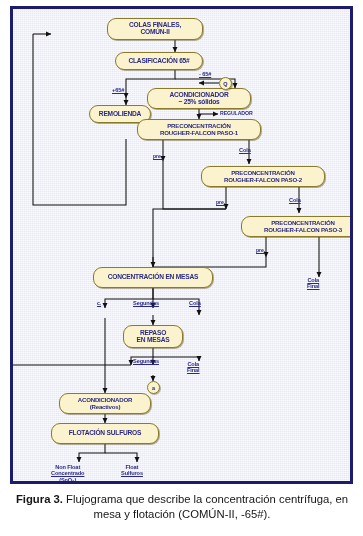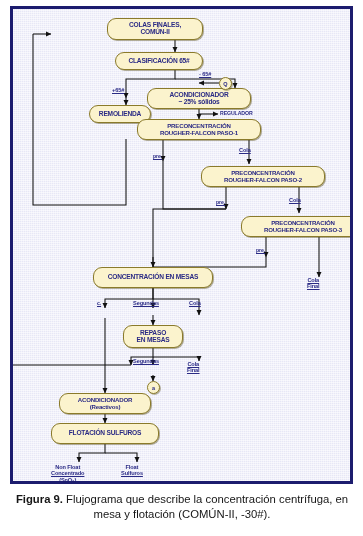--- a/index.html
+++ b/index.html
@@ -258,16 +258,16 @@
     </div>
 
     <div class="elabel multi plain" style="left:108px;top:455px;">
       <div>Float</div>
       <div style="text-decoration:underline;">Sulfuros</div>
     </div>
 
   </div>
 
   <div class="caption">
-    <b>Figura 9.</b><span> Flujograma que describe la concentración centrífuga, en mesa y flotación (COMÚN-II, -30#).</span>
+    <b>Figura 3.</b><span> Flujograma que describe la concentración centrífuga, en mesa y flotación (COMÚN-II, -65#).</span>
   </div>
 
 </div>
 
 </body></html>

